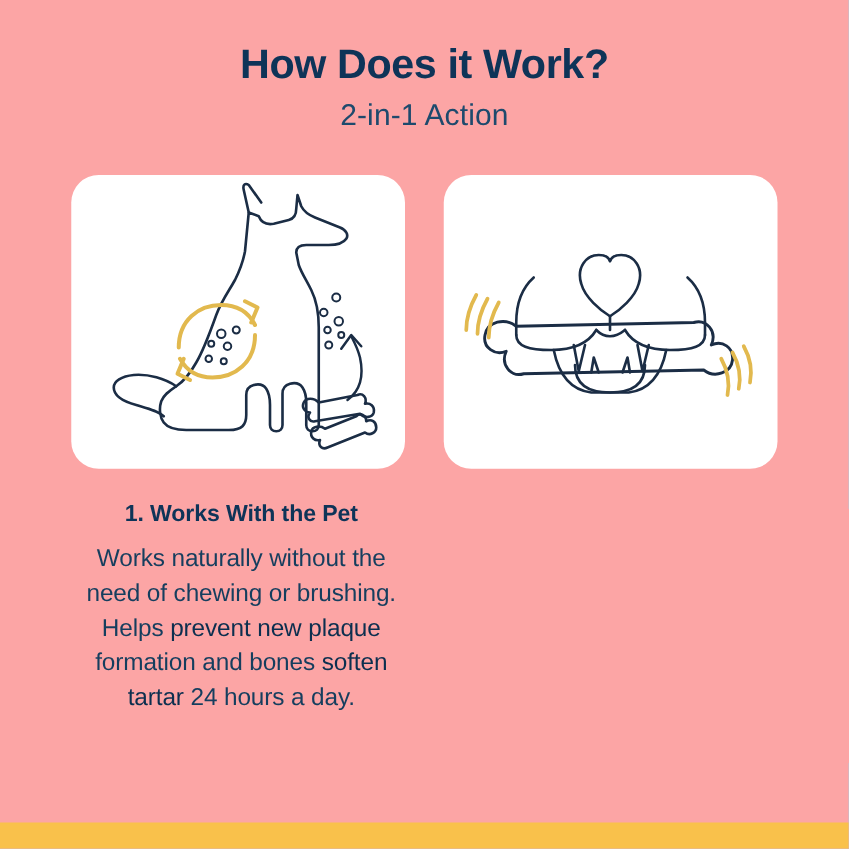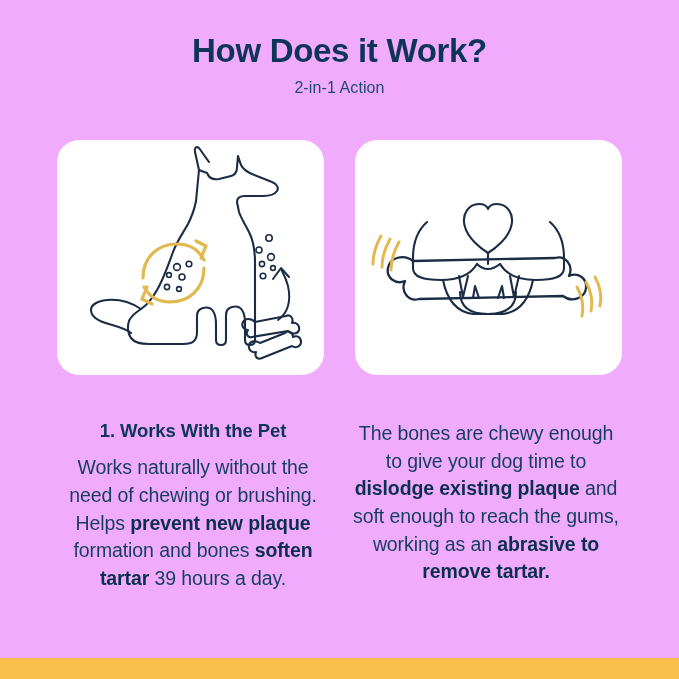--- a/index.html
+++ b/index.html
@@ -10,42 +10,42 @@
     width: 679px;
     height: 679px;
     overflow: hidden;
     font-family: "Liberation Sans", sans-serif;
     background: #93d2f0;
   }
   #infographic {
     position: relative;
     width: 679px;
     height: 679px;
-    background: #f0abfc;
+    background: #fca5a5;
     box-sizing: border-box;
   }
 
   
   .header {
     position: absolute;
     top: 32px;
     left: 0;
     width: 679px;
     text-align: center;
   }
   .title {
     font-size: 33px;
     font-weight: bold;
     color: #0e3458;
     letter-spacing: -0.3px;
     line-height: 1.15;
     margin: 0;
   }
   .subtitle {
-    font-size: 16px;
+    font-size: 24px;
     font-weight: normal;
     color: #1b4straight;
     color: #1e4a6d;
     margin: 9px 0 0 0;
     line-height: 1.15;
     letter-spacing: 0.1px;
   }
 
   
   .cards {
@@ -65,21 +65,21 @@
     display: flex;
     align-items: center;
     justify-content: center;
     overflow: hidden;
   }
   .card svg { display: block; }
 
   
   .columns {
     position: absolute;
-    top: 420px;
+    top: 400px;
     left: 57px;
     width: 565px;
     display: flex;
     justify-content: space-between;
   }
   .col {
     width: 272px;
     text-align: center;
   }
   .col-heading {
@@ -92,21 +92,21 @@
   }
   .col-body {
     font-size: 19.5px;
     font-weight: normal;
     color: #153e5e;
     line-height: 1.42;
     margin: 0;
     letter-spacing: -0.1px;
   }
   .col-body b {
-    font-weight: bold;
+    font-weight: normal;
     color: #0c2f4f;
   }
 
   
   .bottom-bar {
     position: absolute;
     left: 0;
     bottom: 0;
     width: 679px;
     height: 21px;
@@ -284,23 +284,22 @@
           <path d="M222,147 C227,156 229,166 227,176"></path>
         </g>
       </svg>
     </div>
   </div>
 
   <div class="columns">
 
     <div class="col">
       <h2 class="col-heading">1. Works With the Pet</h2>
-      <p class="col-body"><span>Works naturally without the need of chewing or brushing. Helps </span><b>prevent new plaque</b><span> formation and bones </span><b>soften tartar</b><span> 39 hours a day.</span></p>
+      <p class="col-body"><span>Works naturally without the need of chewing or brushing. Helps </span><b>prevent new plaque</b><span> formation and bones </span><b>soften tartar</b><span> 24 hours a day.</span></p>
     </div>
 
     <div class="col">
-      <p class="col-body"><span>The bones are chewy enough to give your dog time to </span><b>dislodge existing plaque</b><span> and soft enough to reach the gums, working as an </span><b>abrasive to remove tartar.</b></p>
     </div>
   </div>
 
   <div class="bottom-bar"></div>
 
 </div>
 
 </body></html>

